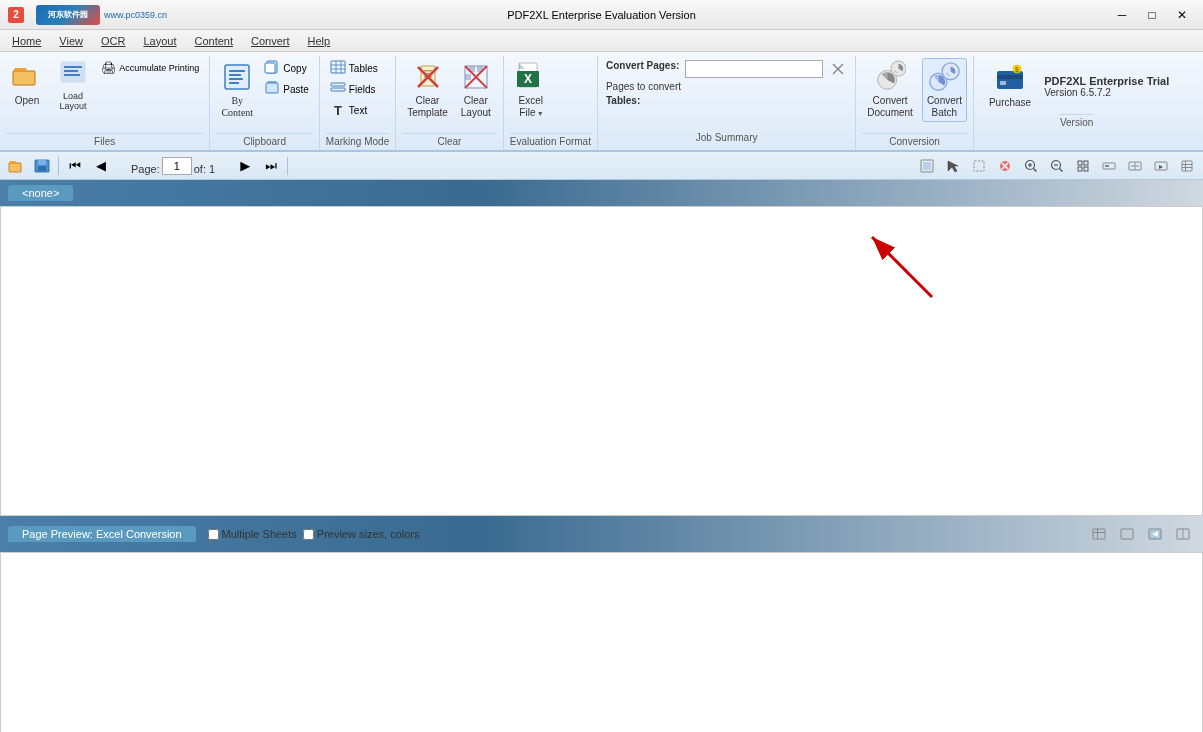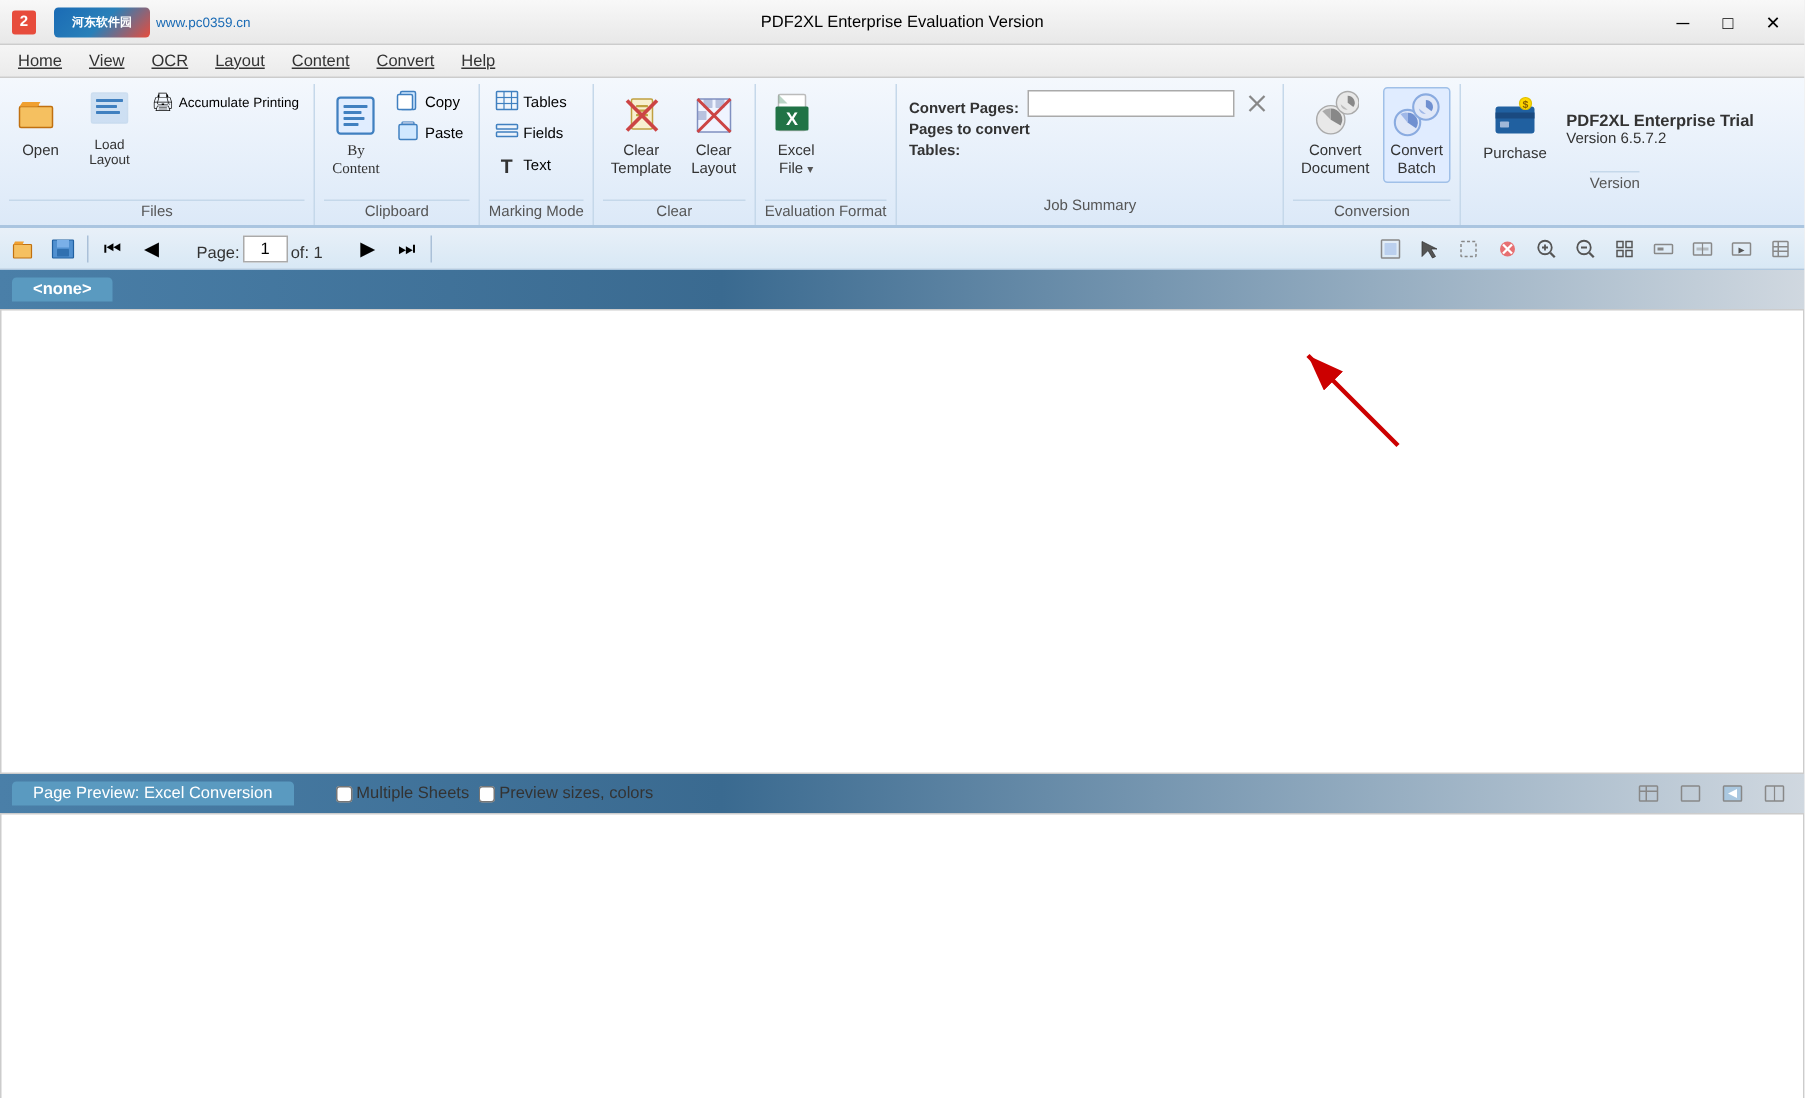--- a/index.html
+++ b/index.html
@@ -137,21 +137,21 @@
     
     .job-summary-group {
       display: flex;
       flex-direction: column;
       border-right: 1px solid #c5d8ea;
       padding: 4px 8px;
       min-width: 200px;
     }
     .job-summary-row {
       display: flex;
-      align-items: flex-end;
+      align-items: flex-start;
       gap: 6px;
       margin-bottom: 3px;
     }
     .job-summary-label { font-size: 10px; color: #333; font-weight: 600; }
     .job-summary-input {
       flex: 1;
       height: 18px;
       border: 1px solid #aaa;
       background: white;
       font-size: 10px;
@@ -233,21 +233,20 @@
     .page-label { font-size: 11px; color: #333; }
     .toolbar-right { margin-left: auto; display: flex; align-items: center; gap: 2px; }
 
     
     .filename-bar {
       height: 26px;
       background: linear-gradient(to right, #4a7fa8 0%, #3a6a90 40%, #d0d8e0 100%);
       display: flex;
       align-items: center;
       padding: 0 8px;
-      font-weight: bold;
     }
     .filename-tab {
       background: #5a9ac0;
       color: white;
       font-size: 11px;
       padding: 2px 14px;
       border-radius: 3px 3px 0 0;
       margin-right: 4px;
     }
 
@@ -259,26 +258,26 @@
       height: 310px;
       display: flex;
       align-items: center;
       justify-content: center;
       border: 1px solid #ccc;
       margin: 0;
     }
 
     
     .preview-bar {
-      height: 26px;
+      height: 36px;
       background: linear-gradient(to right, #4a7fa8 0%, #3a6a90 40%, #d0d8e0 100%);
       display: flex;
       align-items: center;
       padding: 0 8px;
-      gap: 20px;
+      gap: 4px;
     }
     .preview-tab {
       background: #5a9ac0;
       color: white;
       font-size: 11px;
       padding: 2px 14px;
       border-radius: 3px 3px 0 0;
     }
     .preview-controls {
       display: flex;
@@ -518,21 +517,21 @@
       <span class="job-summary-label">Convert Pages:</span>
       <input type="text" class="job-summary-input" style="">
       <button class="job-clear-btn" title="Clear">
         <svg width="14" height="14" viewBox="0 0 14 14">
           <line x1="2" y1="2" x2="12" y2="12" stroke="#888" stroke-width="1.5"></line>
           <line x1="12" y1="2" x2="2" y2="12" stroke="#888" stroke-width="1.5"></line>
         </svg>
       </button>
     </div>
     <div class="job-summary-row">
-      <span style="font-size:10px;color:#333;font-weight:bold;">Pages to convert</span>
+      <span style="font-size:10px;color:#333;">Pages to convert</span>
     </div>
     <div class="job-summary-row">
       <span class="job-summary-label">Tables:</span>
     </div>
     <div class="ribbon-group-label" style="border-top:none;margin-top:auto;">Job Summary</div>
   </div>
 
   <div class="conversion-group">
     <div class="conversion-group-content">
       <div class="ribbon-btn">

